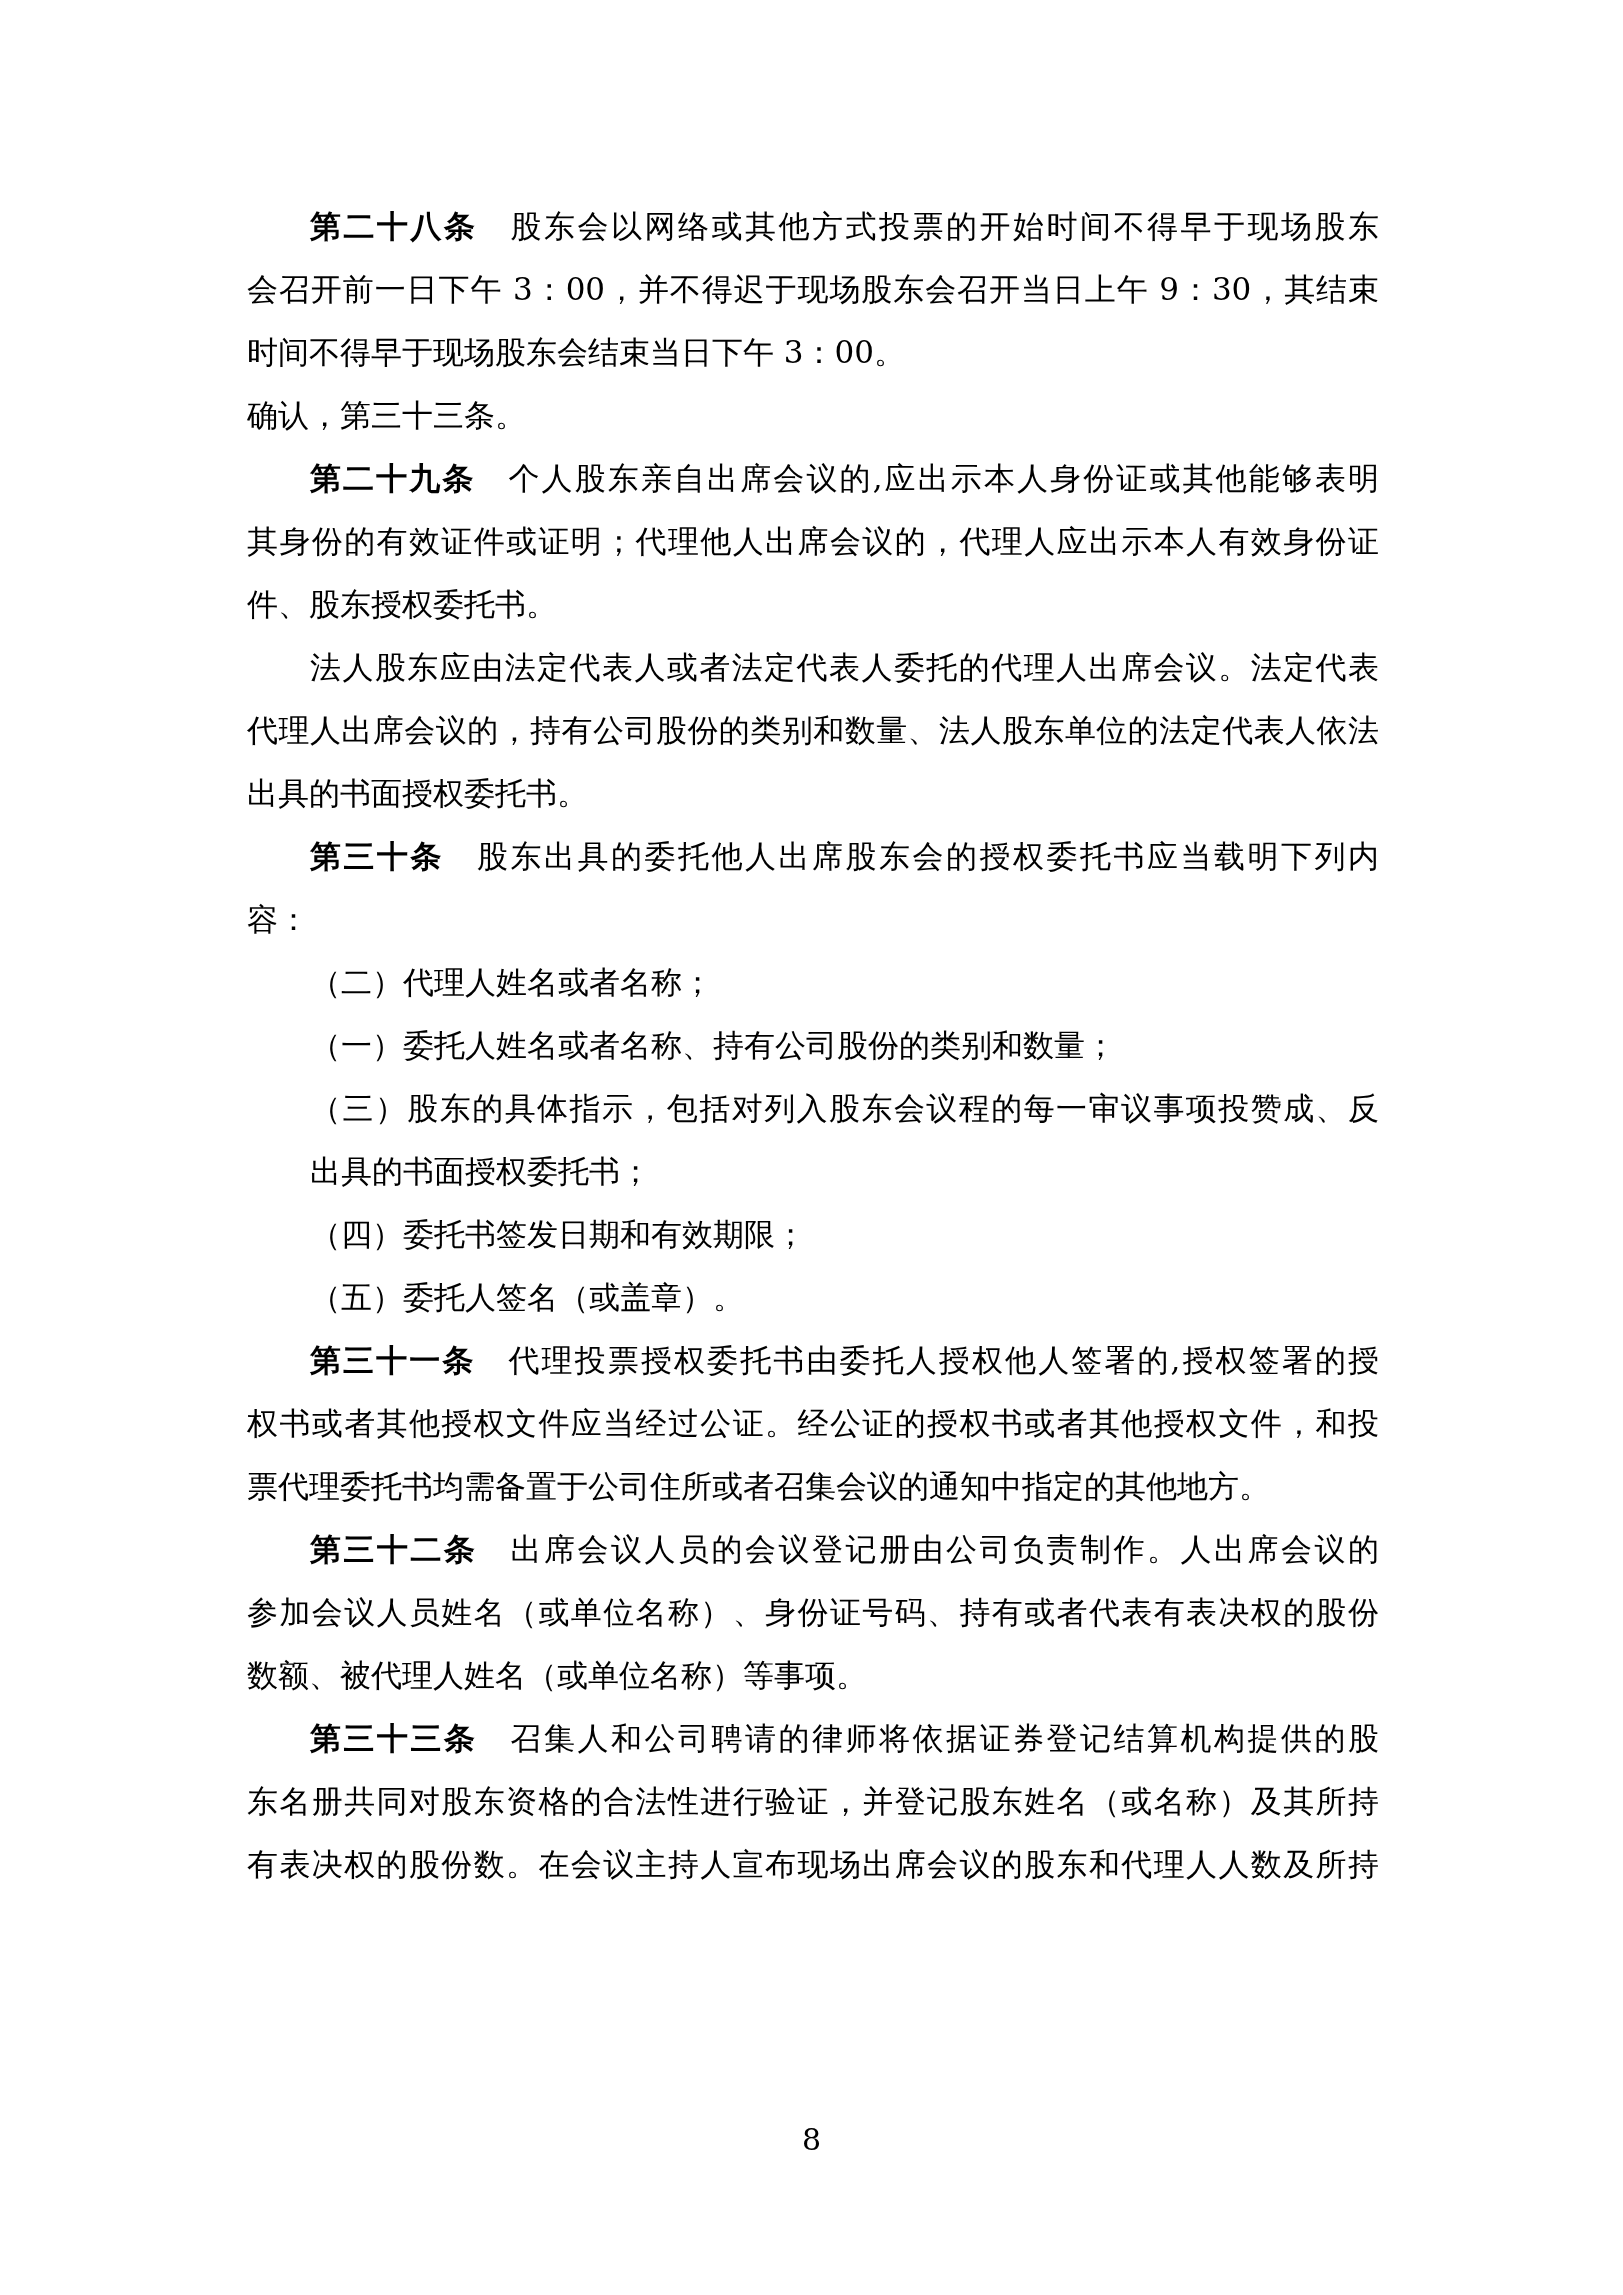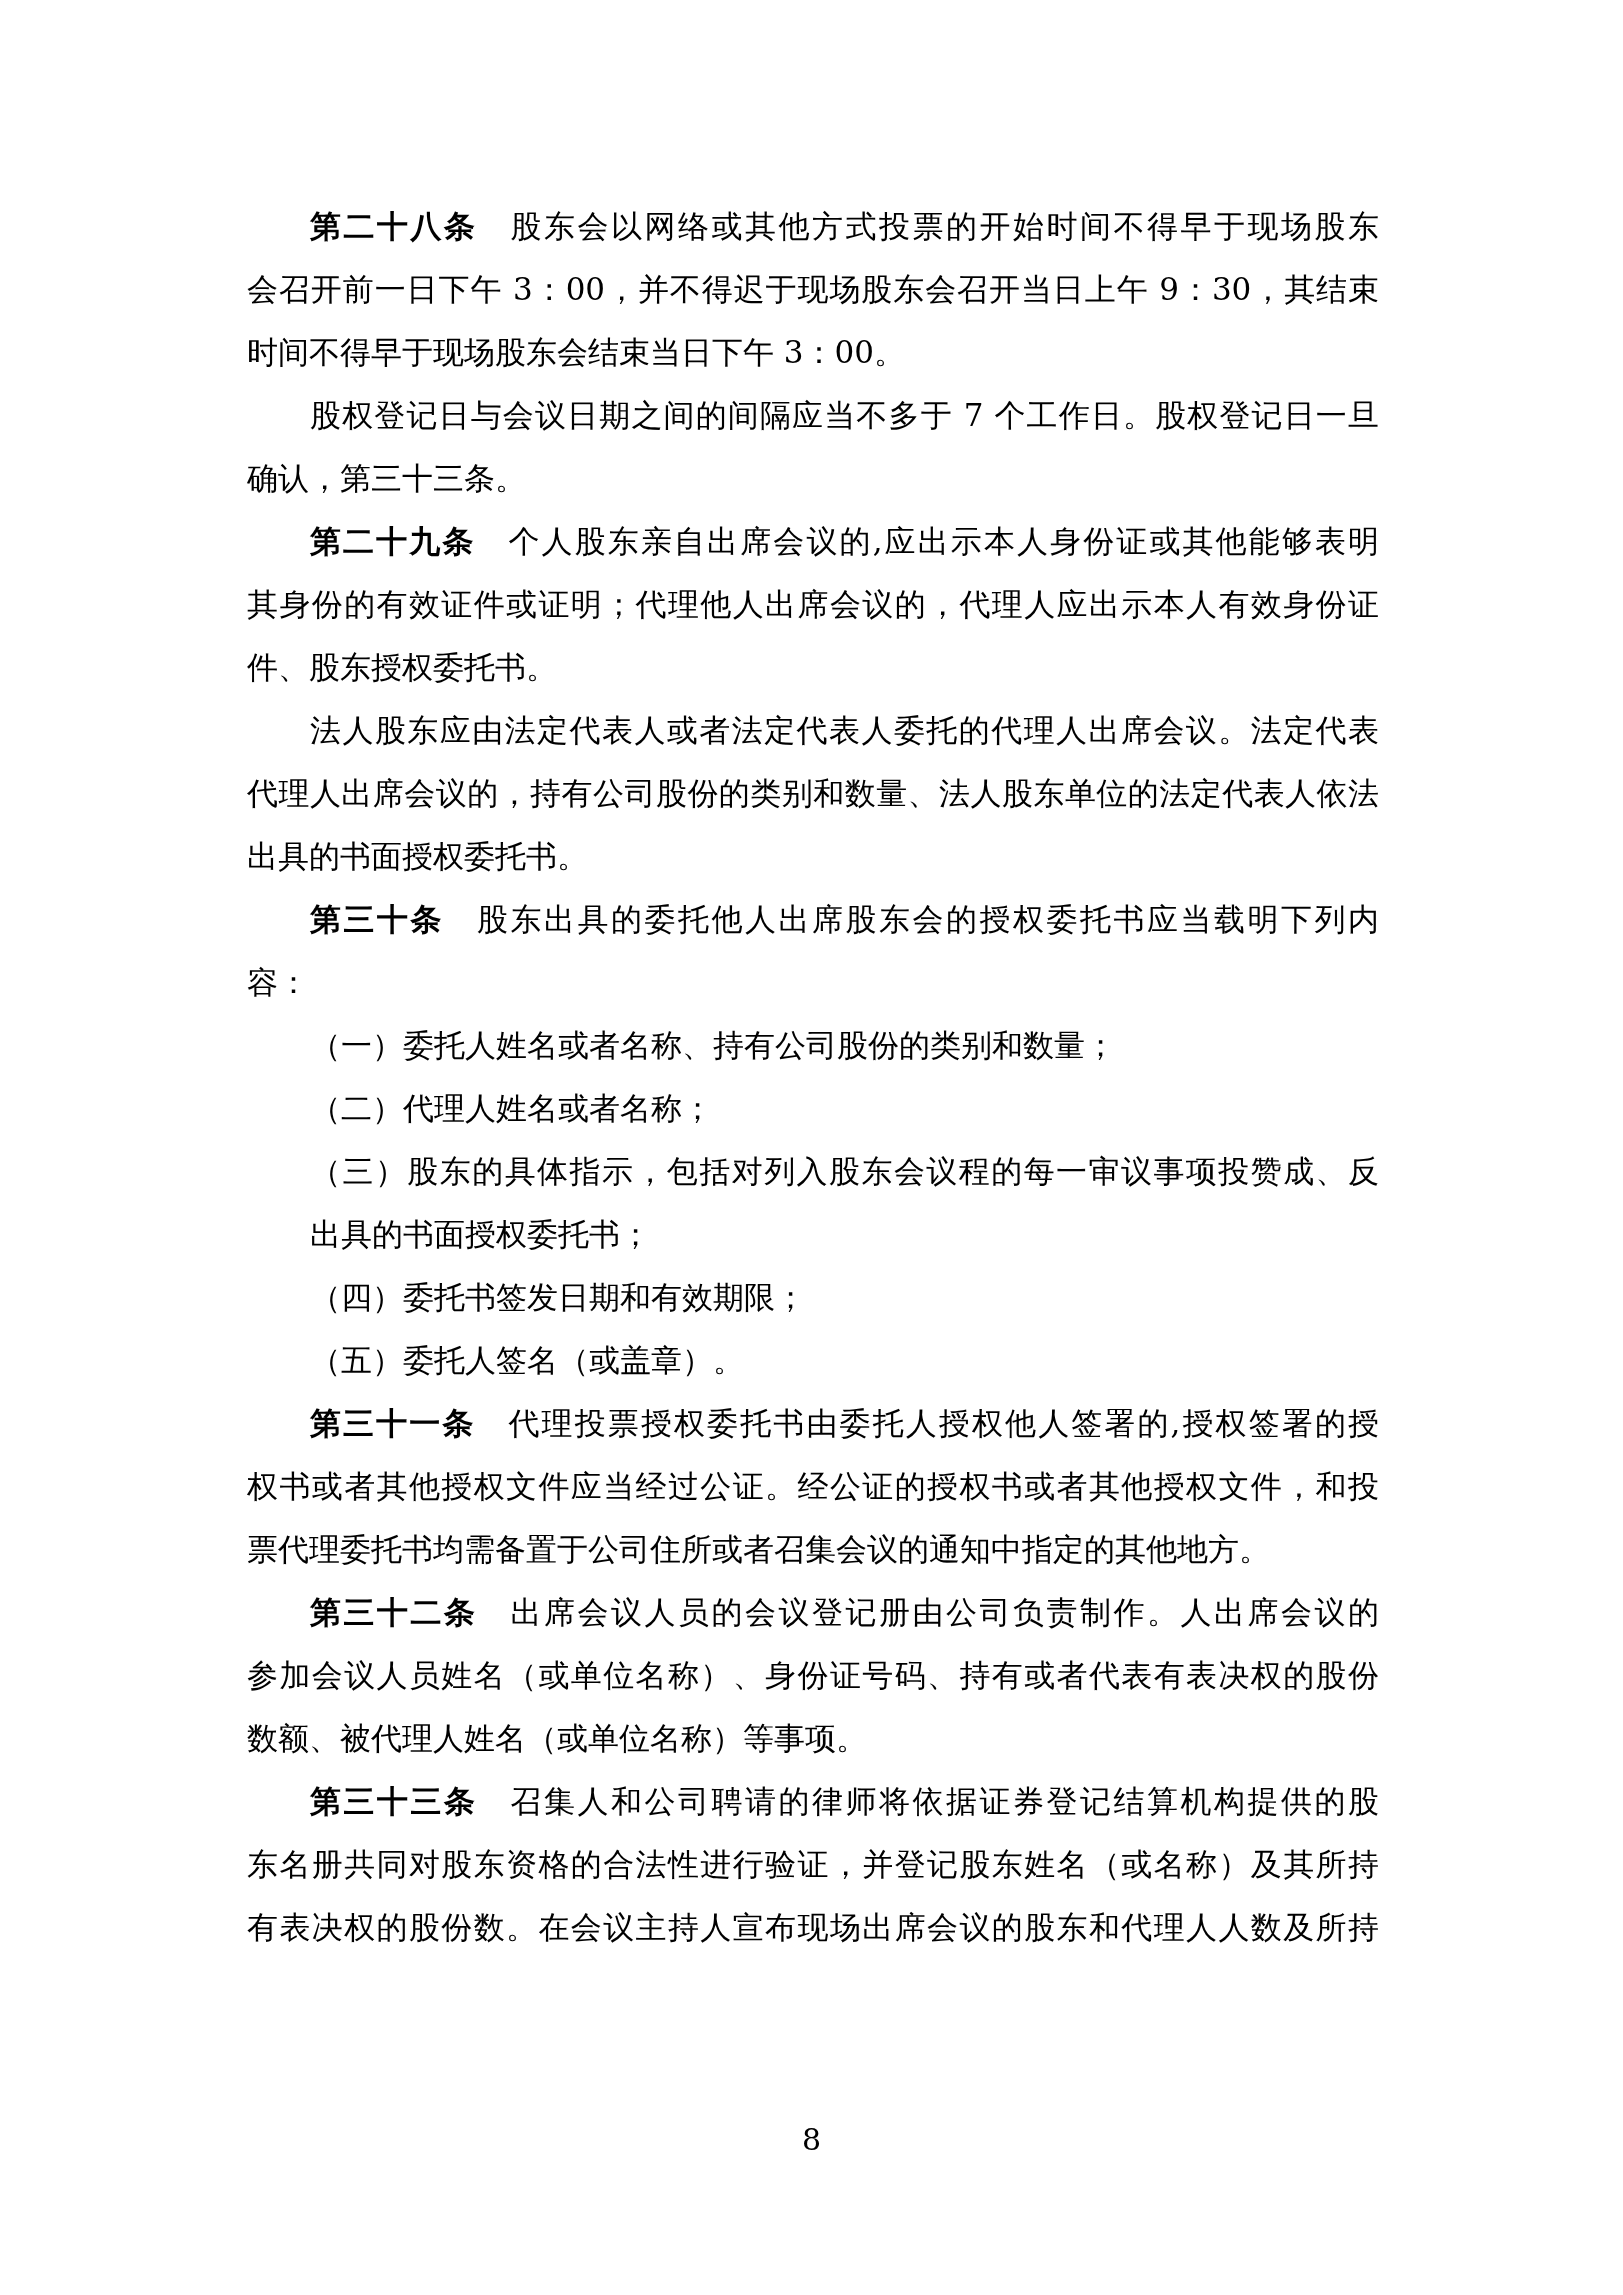--- a/index.html
+++ b/index.html
@@ -50,42 +50,41 @@
 <body>
 
 <div class="page">
   <div class="text-block" id="body-block">
       <div class="para">
         <div class="line first-indent"><span class="num">第二十八条</span><span>股东会以网络或其他方式投票的开始时间不得早于现场股东</span></div>
         <div class="line"><span>会召开前一日下午 3：00，并不得迟于现场股东会召开当日上午 9：30，其结束</span></div>
         <div class="line last"><span>时间不得早于现场股东会结束当日下午 3：00。</span></div>
       </div>
       <div class="para">
-        <div class="line first-indent"><span>股权登记日与会议日期之间的间隔应当不多于 7 个工作日。股权登记日一旦</span></div>
         <div class="line last"><span>确认，第三十三条。</span></div>
       </div>
       <div class="para">
         <div class="line first-indent"><span class="num">第二十九条</span><span>个人股东亲自出席会议的,应出示本人身份证或其他能够表明</span></div>
         <div class="line"><span>其身份的有效证件或证明；代理他人出席会议的，代理人应出示本人有效身份证</span></div>
         <div class="line last"><span>件、股东授权委托书。</span></div>
       </div>
       <div class="para">
         <div class="line first-indent"><span>法人股东应由法定代表人或者法定代表人委托的代理人出席会议。法定代表</span></div>
         <div class="line"><span>代理人出席会议的，持有公司股份的类别和数量、法人股东单位的法定代表人依法</span></div>
         <div class="line last"><span>出具的书面授权委托书。</span></div>
       </div>
       <div class="para">
         <div class="line first-indent"><span class="num">第三十条</span><span>股东出具的委托他人出席股东会的授权委托书应当载明下列内</span></div>
         <div class="line last"><span>容：</span></div>
       </div>
       <div class="para block-indent">
-        <div class="line last"><span>（一）委托人姓名或者名称、持有公司股份的类别和数量；</span></div>
+        <div class="line last"><span>（二）代理人姓名或者名称；</span></div>
       </div>
       <div class="para block-indent">
-        <div class="line last"><span>（二）代理人姓名或者名称；</span></div>
+        <div class="line last"><span>（一）委托人姓名或者名称、持有公司股份的类别和数量；</span></div>
       </div>
       <div class="para block-indent">
         <div class="line"><span>（三）股东的具体指示，包括对列入股东会议程的每一审议事项投赞成、反</span></div>
         <div class="line last"><span>出具的书面授权委托书；</span></div>
       </div>
       <div class="para block-indent">
         <div class="line last"><span>（四）委托书签发日期和有效期限；</span></div>
       </div>
       <div class="para block-indent">
         <div class="line last"><span>（五）委托人签名（或盖章）。</span></div>

